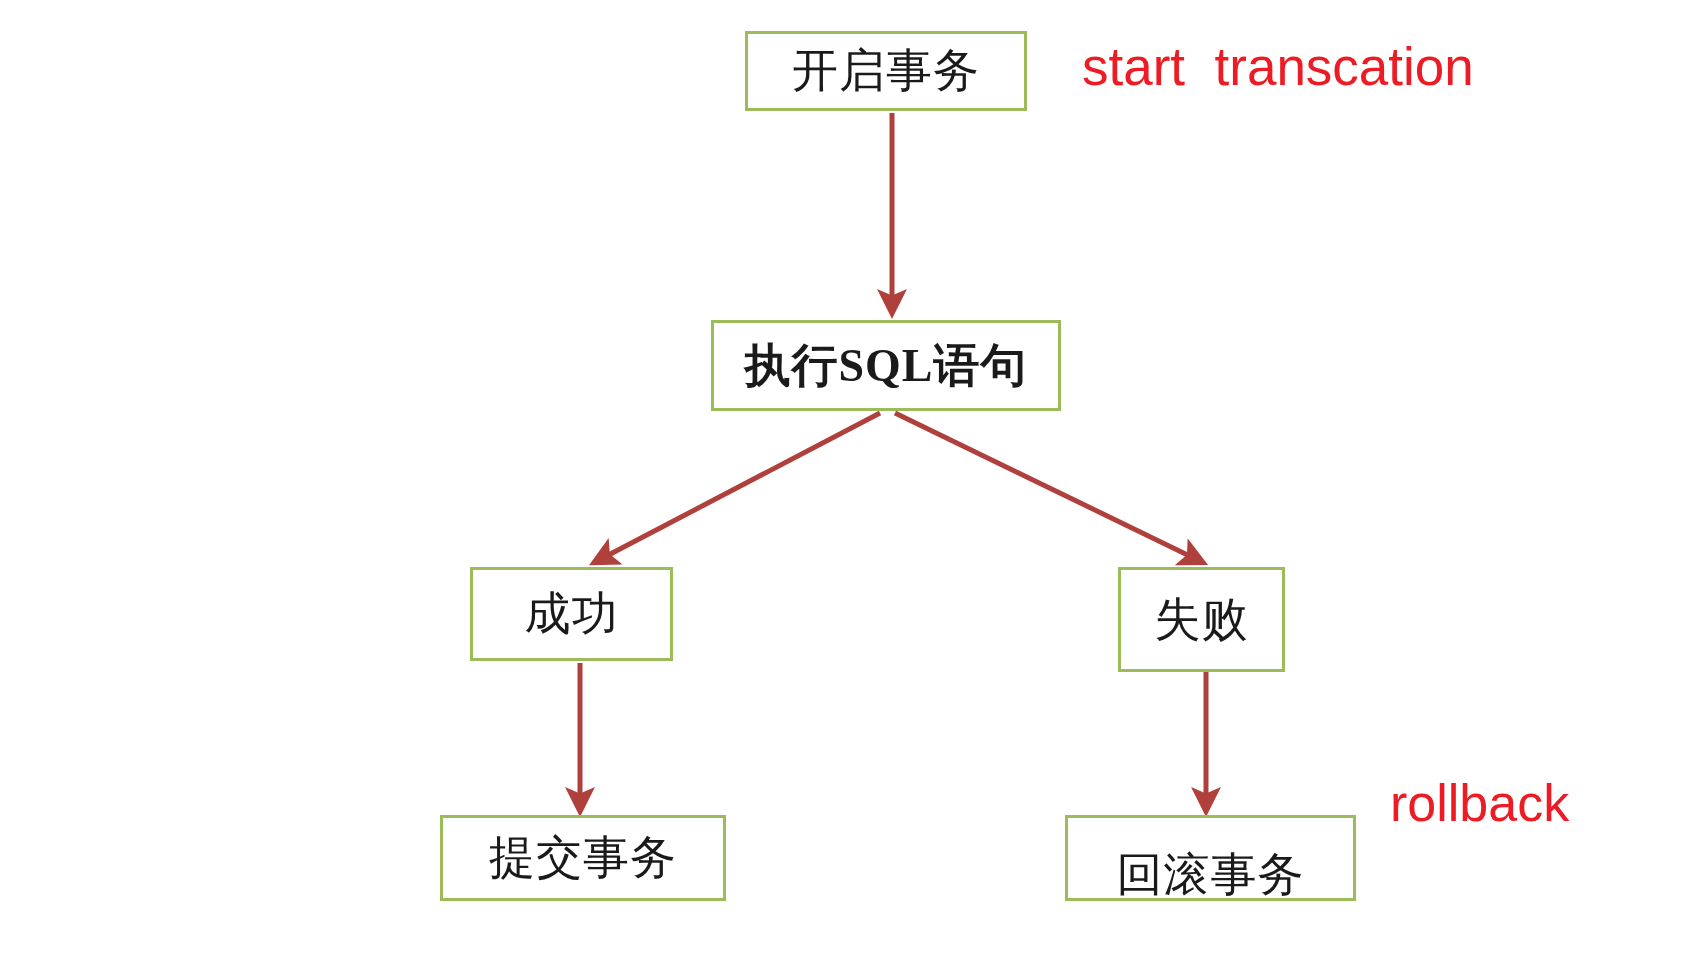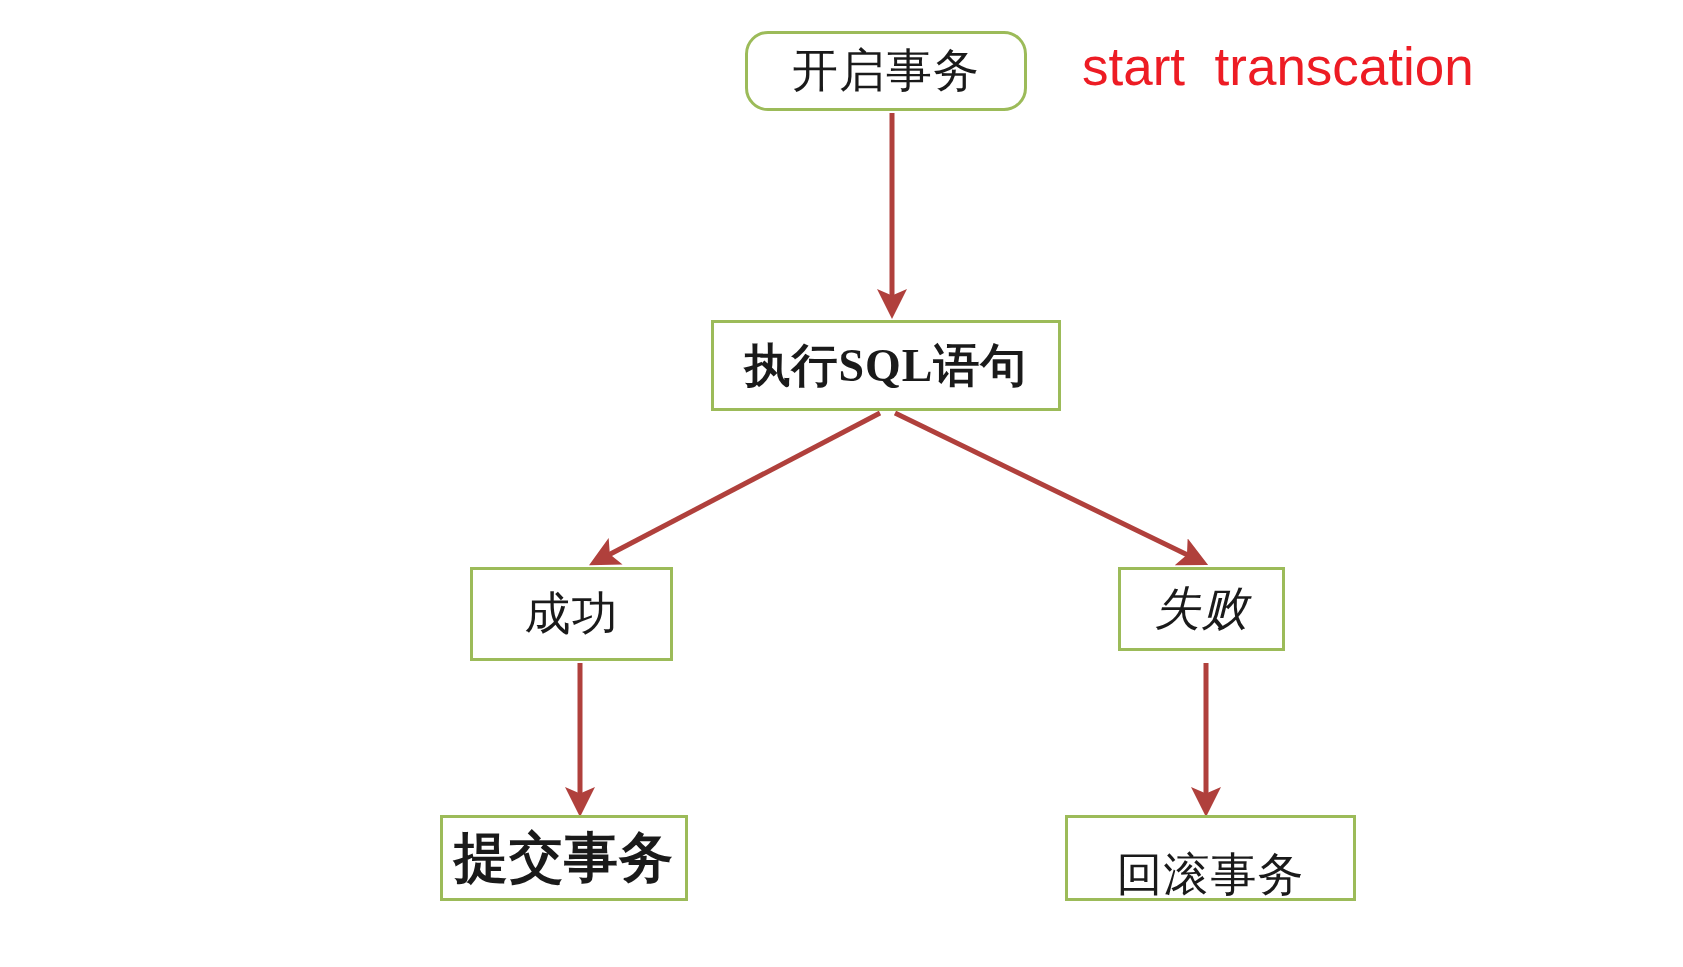--- a/index.html
+++ b/index.html
@@ -48,25 +48,25 @@
     position: absolute;
     color: #ED1C24;
     font-family: "Liberation Sans", sans-serif;
     font-weight: 400;
     white-space: pre;
     line-height: 1;
     z-index: 4;
   }
 
   
-  #node-start      { left: 745px;  top: 31px;  width: 282px; height: 80px;  font-size: 46px; border-radius: 23px; }
+  #node-start      { left: 745px;  top: 31px;  width: 282px; height: 80px;  font-size: 46px; }
   #node-exec       { left: 711px;  top: 320px; width: 350px; height: 91px;  font-size: 46px; font-weight: bold; }
   #node-success    { left: 470px;  top: 567px; width: 203px; height: 94px;  font-size: 46px; }
-  #node-failure    { left: 1118px; top: 567px; width: 167px; height: 84px;  font-size: 46px; font-style: italic; }
-  #node-commit     { left: 440px;  top: 815px; width: 248px; height: 86px;  font-size: 54px; font-weight: bold; }
+  #node-failure    { left: 1118px; top: 567px; width: 167px; height: 105px;  font-size: 46px; }
+  #node-commit     { left: 440px;  top: 815px; width: 286px; height: 86px;  font-size: 46px; }
   #node-rollback   { left: 1065px; top: 815px; width: 291px; height: 86px;  font-size: 46px; align-items: flex-end; }
 
   
   #ann-start    { left: 1082px; top: 40px;  font-size: 53px; }
   #ann-commit   { left: 60px;   top: 777px; font-size: 52px; }
   #ann-rollback { left: 1390px; top: 777px; font-size: 52px; }
 </style>
 </head>
 <body>
 
@@ -110,14 +110,15 @@
     <span class="node-label">提交事务</span>
   </div>
 
   <div class="node" id="node-rollback">
     <span class="node-label">回滚事务</span>
   </div>
 
   <div class="ann" id="ann-start">start  transcation</div>
 
 
+  <div class="ann" id="ann-rollback">rollback</div>
 
 </div>
 
 </body></html>

